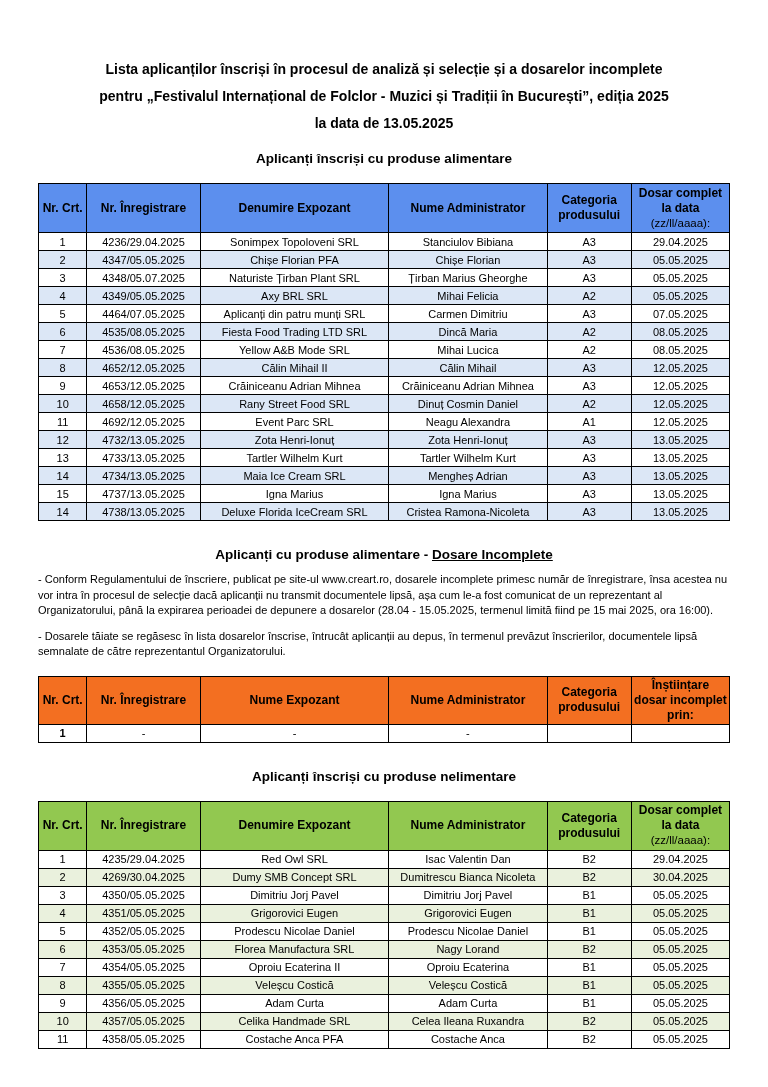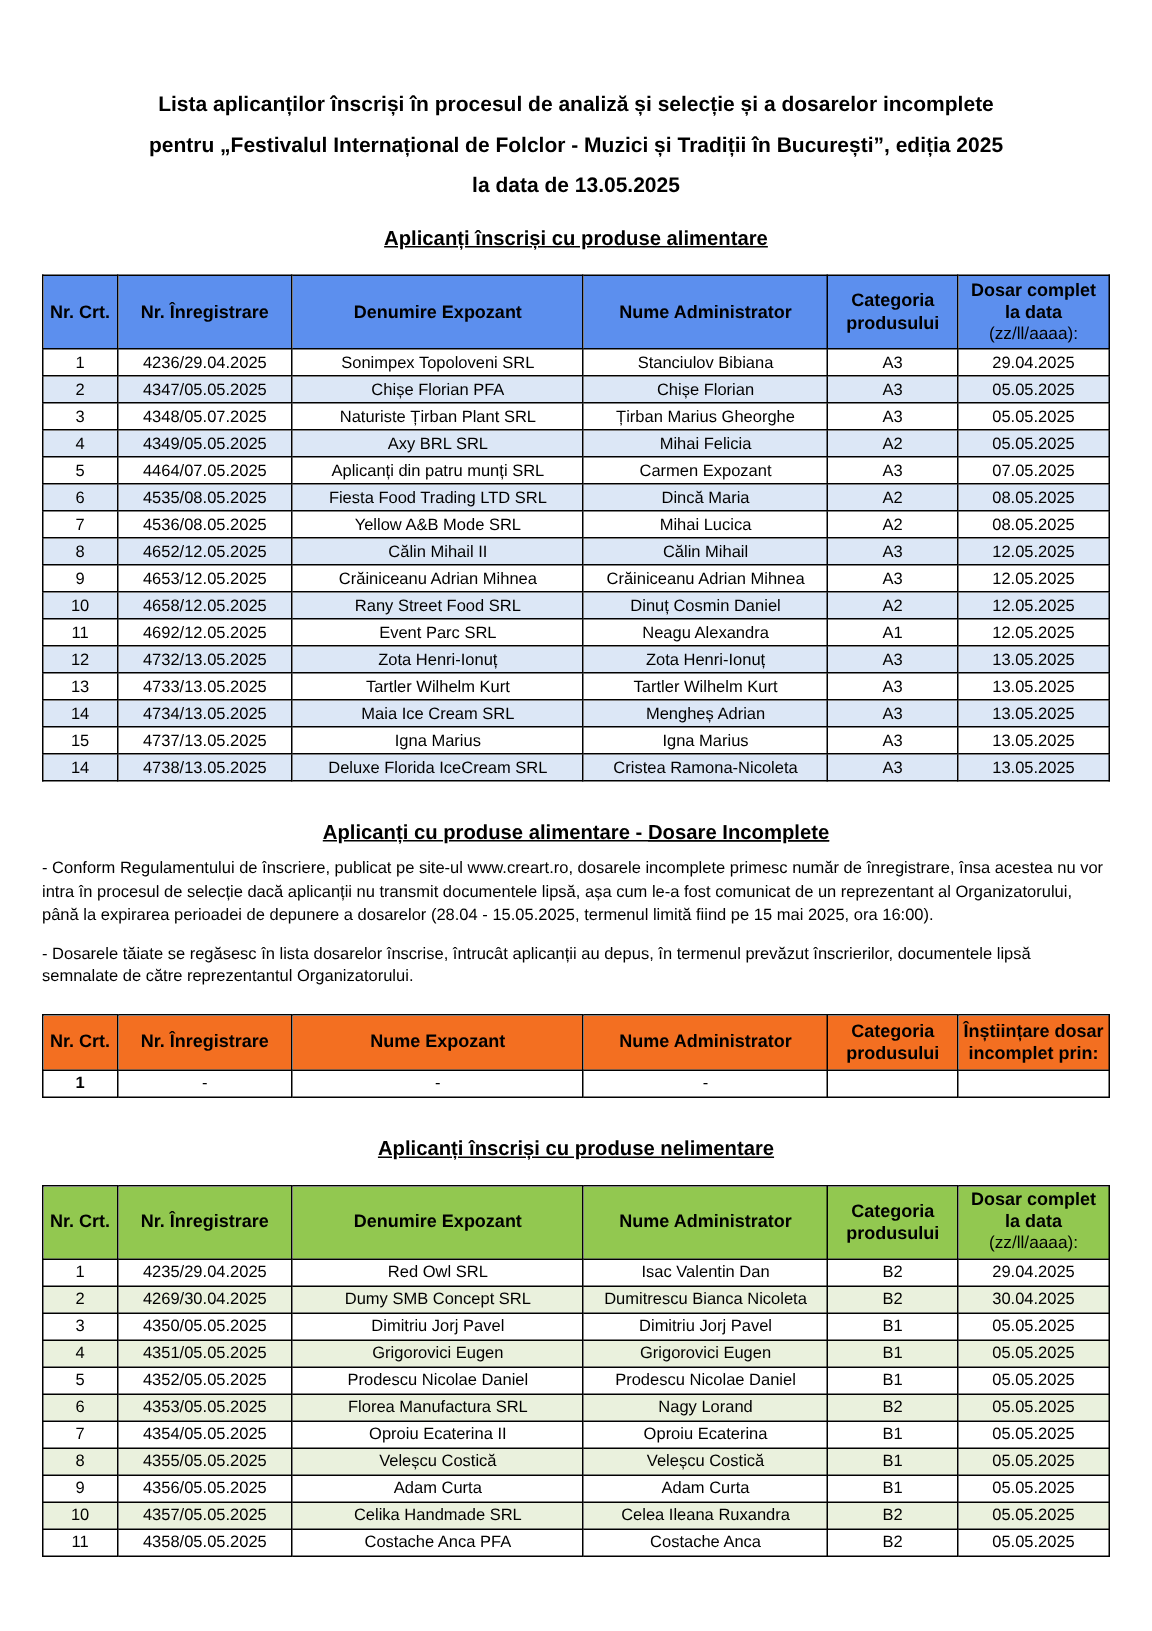--- a/index.html
+++ b/index.html
@@ -1,31 +1,30 @@
 <!DOCTYPE html>
 <html style="--alimentare_header: #5C8FEE; --alimentare_row_alt: #DCE7F6; --incomplete_header: #F36F21; --nelimentare_header: #92C850; --nelimentare_row_alt: #EAF1DD;"><head>
 <meta charset="utf-8">
 <style>
   html,body { margin:0; padding:0; }
   body {
     width:768px; height:1087px; background:#ffffff; color:#000;
     font-family:"Liberation Sans", sans-serif;
     -webkit-font-smoothing:antialiased;
   }
-  .page { padding:0 28px; box-sizing:border-box; }
+  .page { padding:0 38px; box-sizing:border-box; }
 
   .doc-title {
     padding-top:56px; text-align:center; font-weight:bold;
     font-size:14px; line-height:27px;
   }
 
   .section-heading {
     text-align:center; font-weight:bold; font-size:13.5px;
     margin:14px 0 0 0;
-    text-decoration:underline;
   }
   #heading-incomplete { margin-top:26px; }
   #heading-nelimentare { margin-top:26px; }
   .underlined { text-decoration:underline; }
 
   .notes { margin-top:4px; }
   .notes p { font-size:11px; line-height:15.5px; margin:10px 0 0 0; text-align:left; }
 
   table { width:100%; border-collapse:collapse; table-layout:fixed; margin-top:17px; }
   th, td { border:1px solid #000; text-align:center; vertical-align:middle; overflow:hidden; }
@@ -108,21 +107,21 @@
           <td>4349/05.05.2025</td>
           <td>Axy BRL SRL</td>
           <td>Mihai Felicia</td>
           <td>A2</td>
           <td>05.05.2025</td>
         </tr>
         <tr>
           <td>5</td>
           <td>4464/07.05.2025</td>
           <td>Aplicanți din patru munți SRL</td>
-          <td>Carmen Expozant</td>
+          <td>Carmen Dimitriu</td>
           <td>A3</td>
           <td>07.05.2025</td>
         </tr>
         <tr>
           <td>6</td>
           <td>4535/08.05.2025</td>
           <td>Fiesta Food Trading LTD SRL</td>
           <td>Dincă Maria</td>
           <td>A2</td>
           <td>08.05.2025</td>

